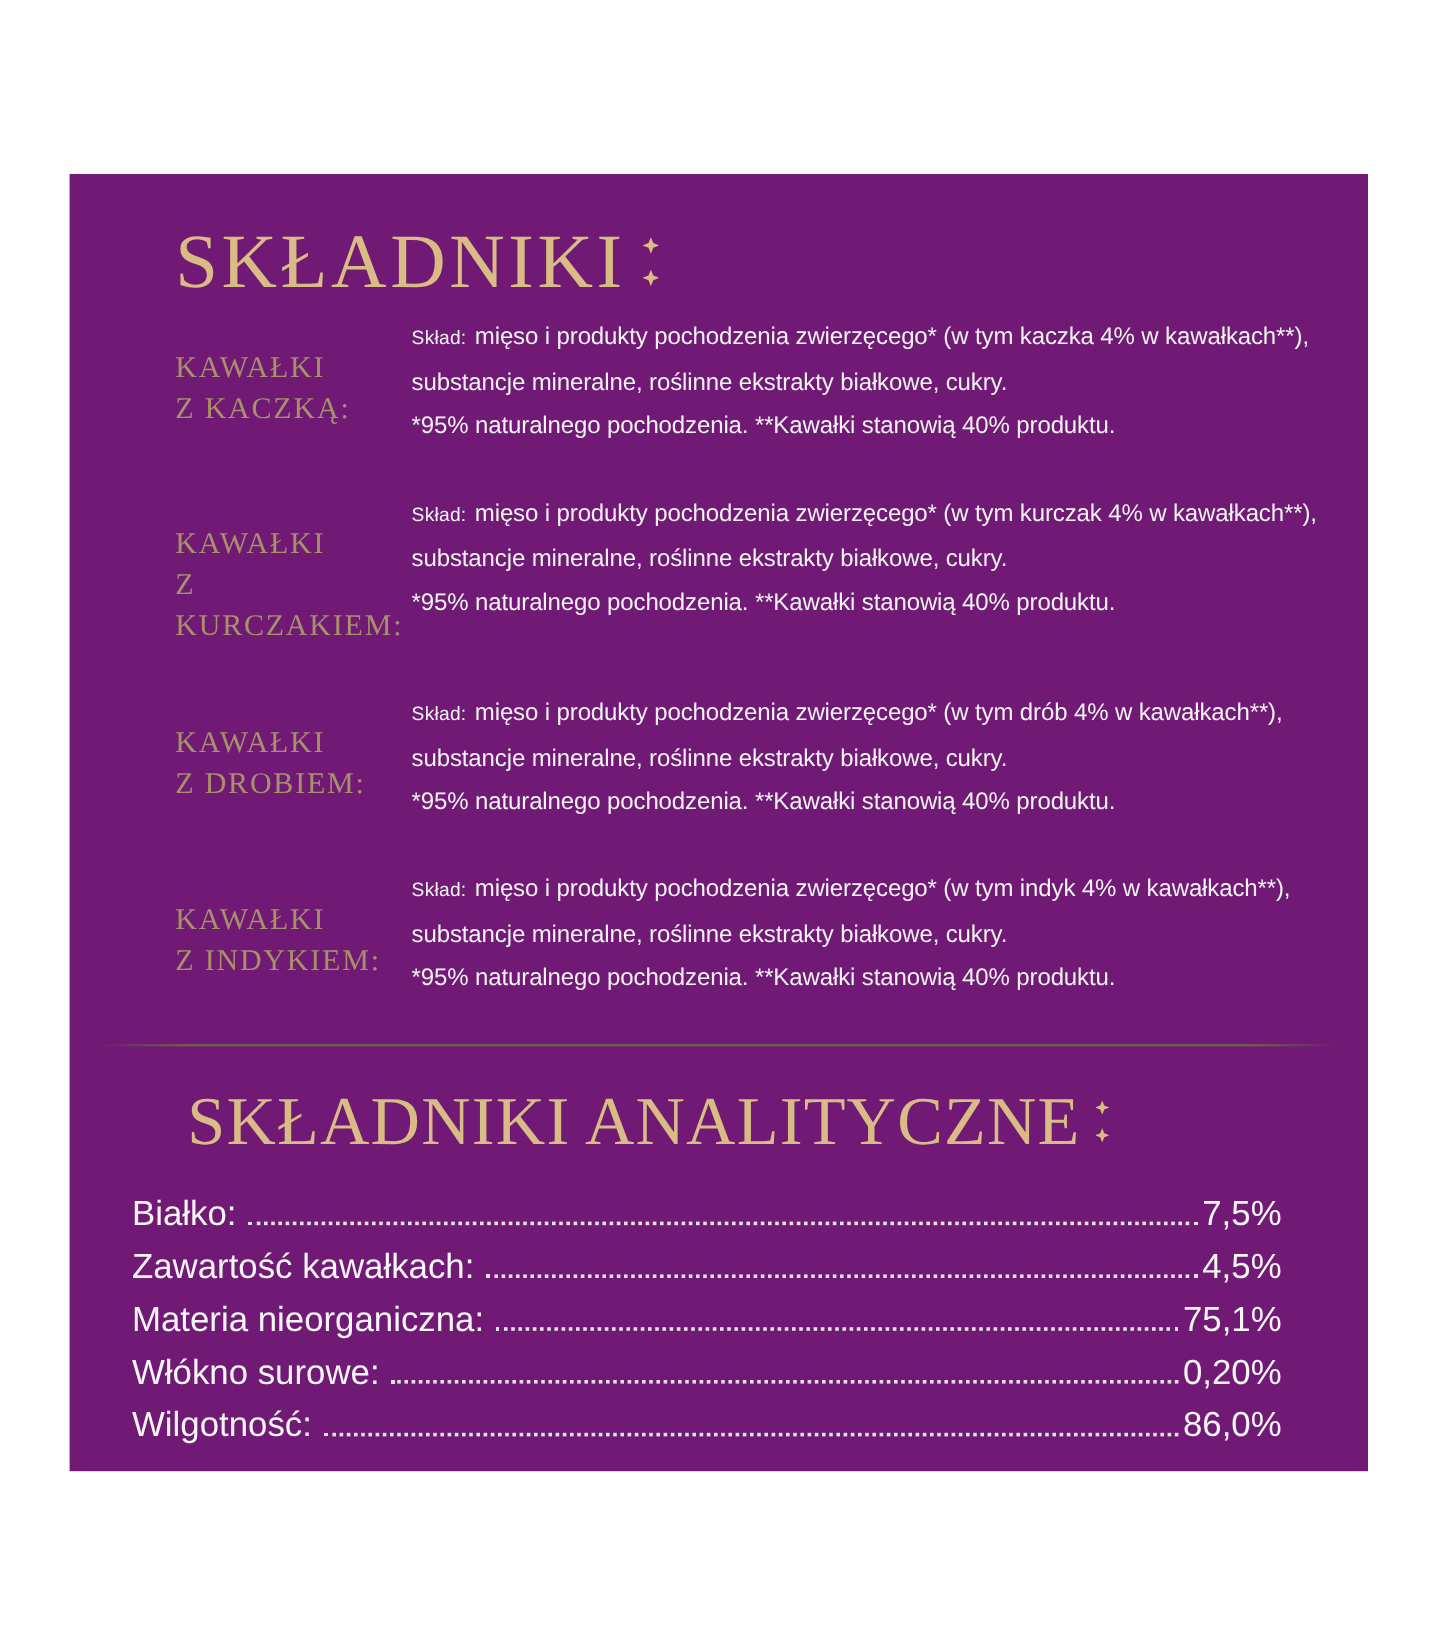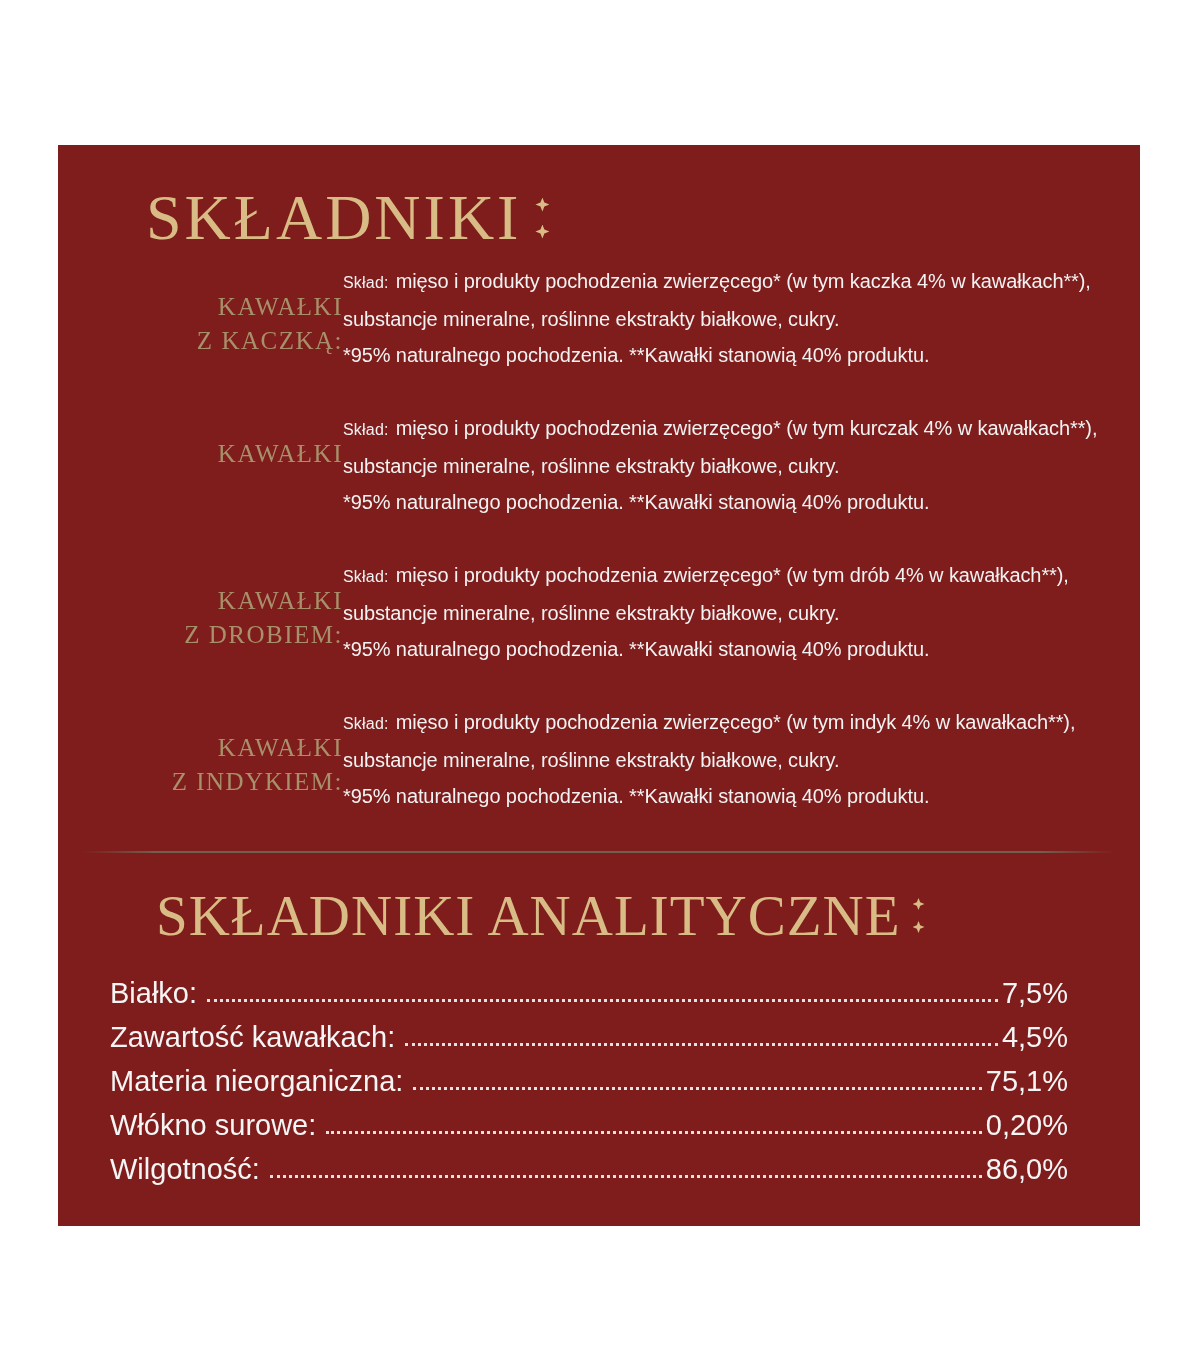--- a/index.html
+++ b/index.html
@@ -7,21 +7,21 @@
     width: 1200px; height: 1372px;
     background: #ffffff;
     font-family: "Liberation Sans", sans-serif;
     position: relative;
     overflow: hidden;
   }
   .panel {
     position: absolute;
     left: 58px; top: 145px;
     width: 1082px; height: 1081px;
-    background: #7f1d1d;
+    background: #701a75;
     box-sizing: border-box;
     overflow: hidden;
   }
   
   .title-row {
     display: flex;
     align-items: center;
     font-family: "Liberation Serif", "DejaVu Serif", serif;
     font-weight: 400;
     color: #d9bc85;
@@ -54,21 +54,20 @@
   .blocks { margin: 8px 0 0 88px; }
   .block { display: flex; margin-bottom: 37px; }
   .block-label {
     width: 197px;
     padding-top: 27px;
     font-family: "Liberation Serif", "DejaVu Serif", serif;
     font-size: 25px;
     line-height: 34px;
     letter-spacing: 1.5px;
     color: #a8906a;
-    text-align: right;
   }
   .block-body {
     color: #f2f2f2;
     font-size: 20px;
     letter-spacing: -0.1px;
     line-height: 36px;
   }
   .body-line { white-space: nowrap; }
   .lead {
     font-size: 16px;
@@ -124,20 +123,21 @@
       <div class="block-body">
         <div class="body-line"><span class="lead">Skład:</span><span>mięso i produkty pochodzenia zwierzęcego* (w tym kaczka 4% w kawałkach**),</span></div>
         <div class="body-line">substancje mineralne, roślinne ekstrakty białkowe, cukry.</div>
         <div class="body-line">*95% naturalnego pochodzenia. **Kawałki stanowią 40% produktu.</div>
       </div>
     </div>
 
     <div class="block">
       <div class="block-label">
         <div>KAWAŁKI</div>
+        <div>Z KURCZAKIEM:</div>
       </div>
       <div class="block-body">
         <div class="body-line"><span class="lead">Skład:</span><span>mięso i produkty pochodzenia zwierzęcego* (w tym kurczak 4% w kawałkach**),</span></div>
         <div class="body-line">substancje mineralne, roślinne ekstrakty białkowe, cukry.</div>
         <div class="body-line">*95% naturalnego pochodzenia. **Kawałki stanowią 40% produktu.</div>
       </div>
     </div>
 
     <div class="block">
       <div class="block-label">

